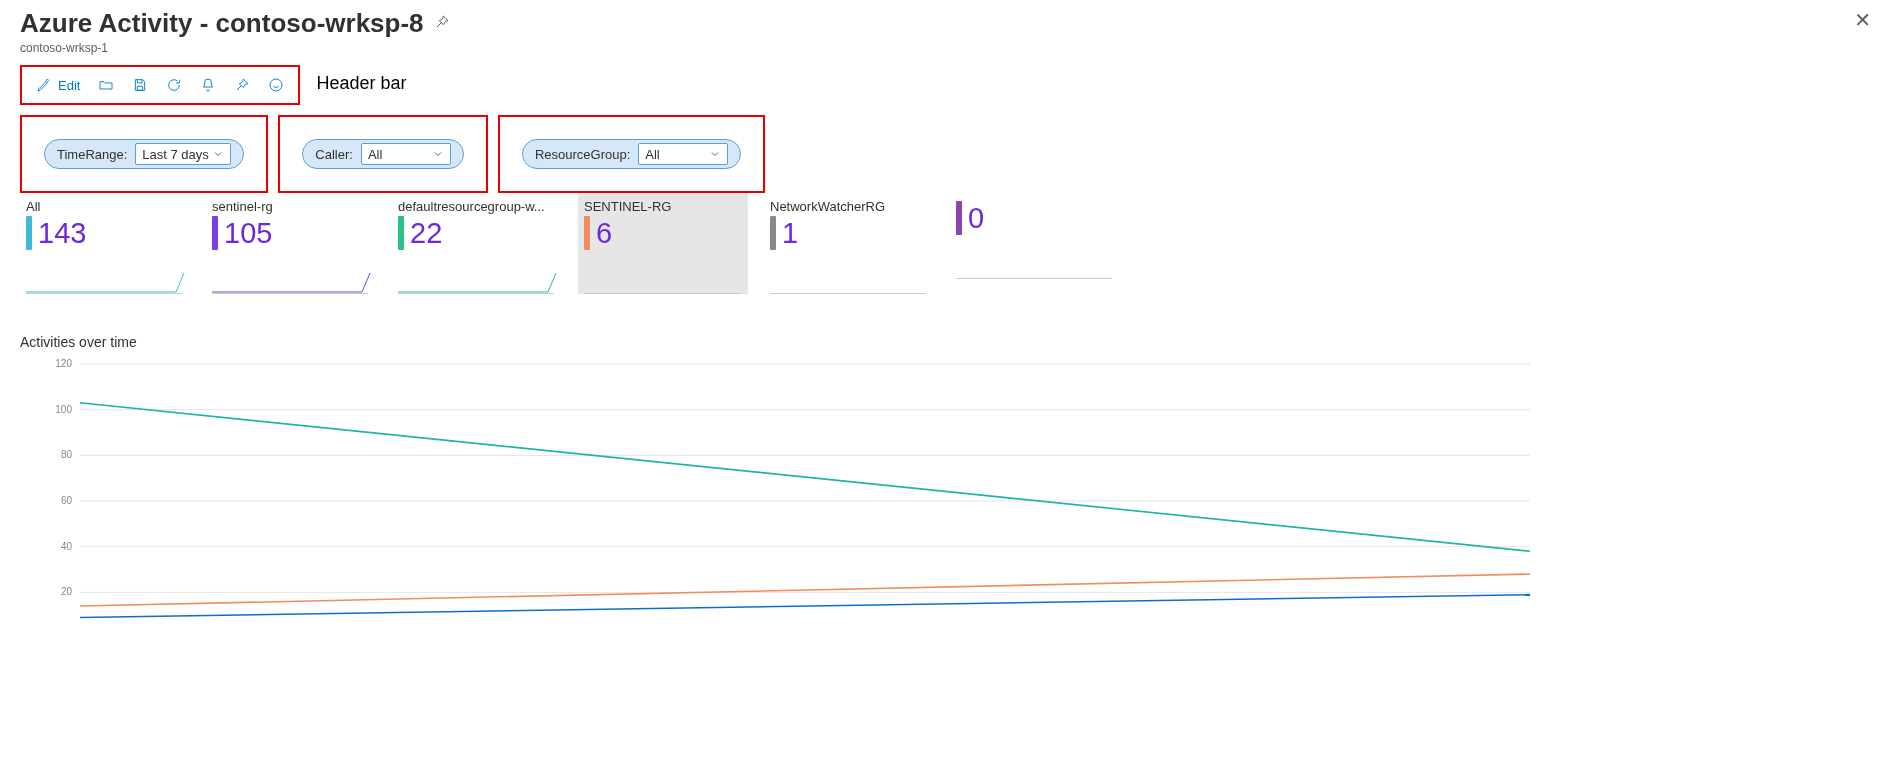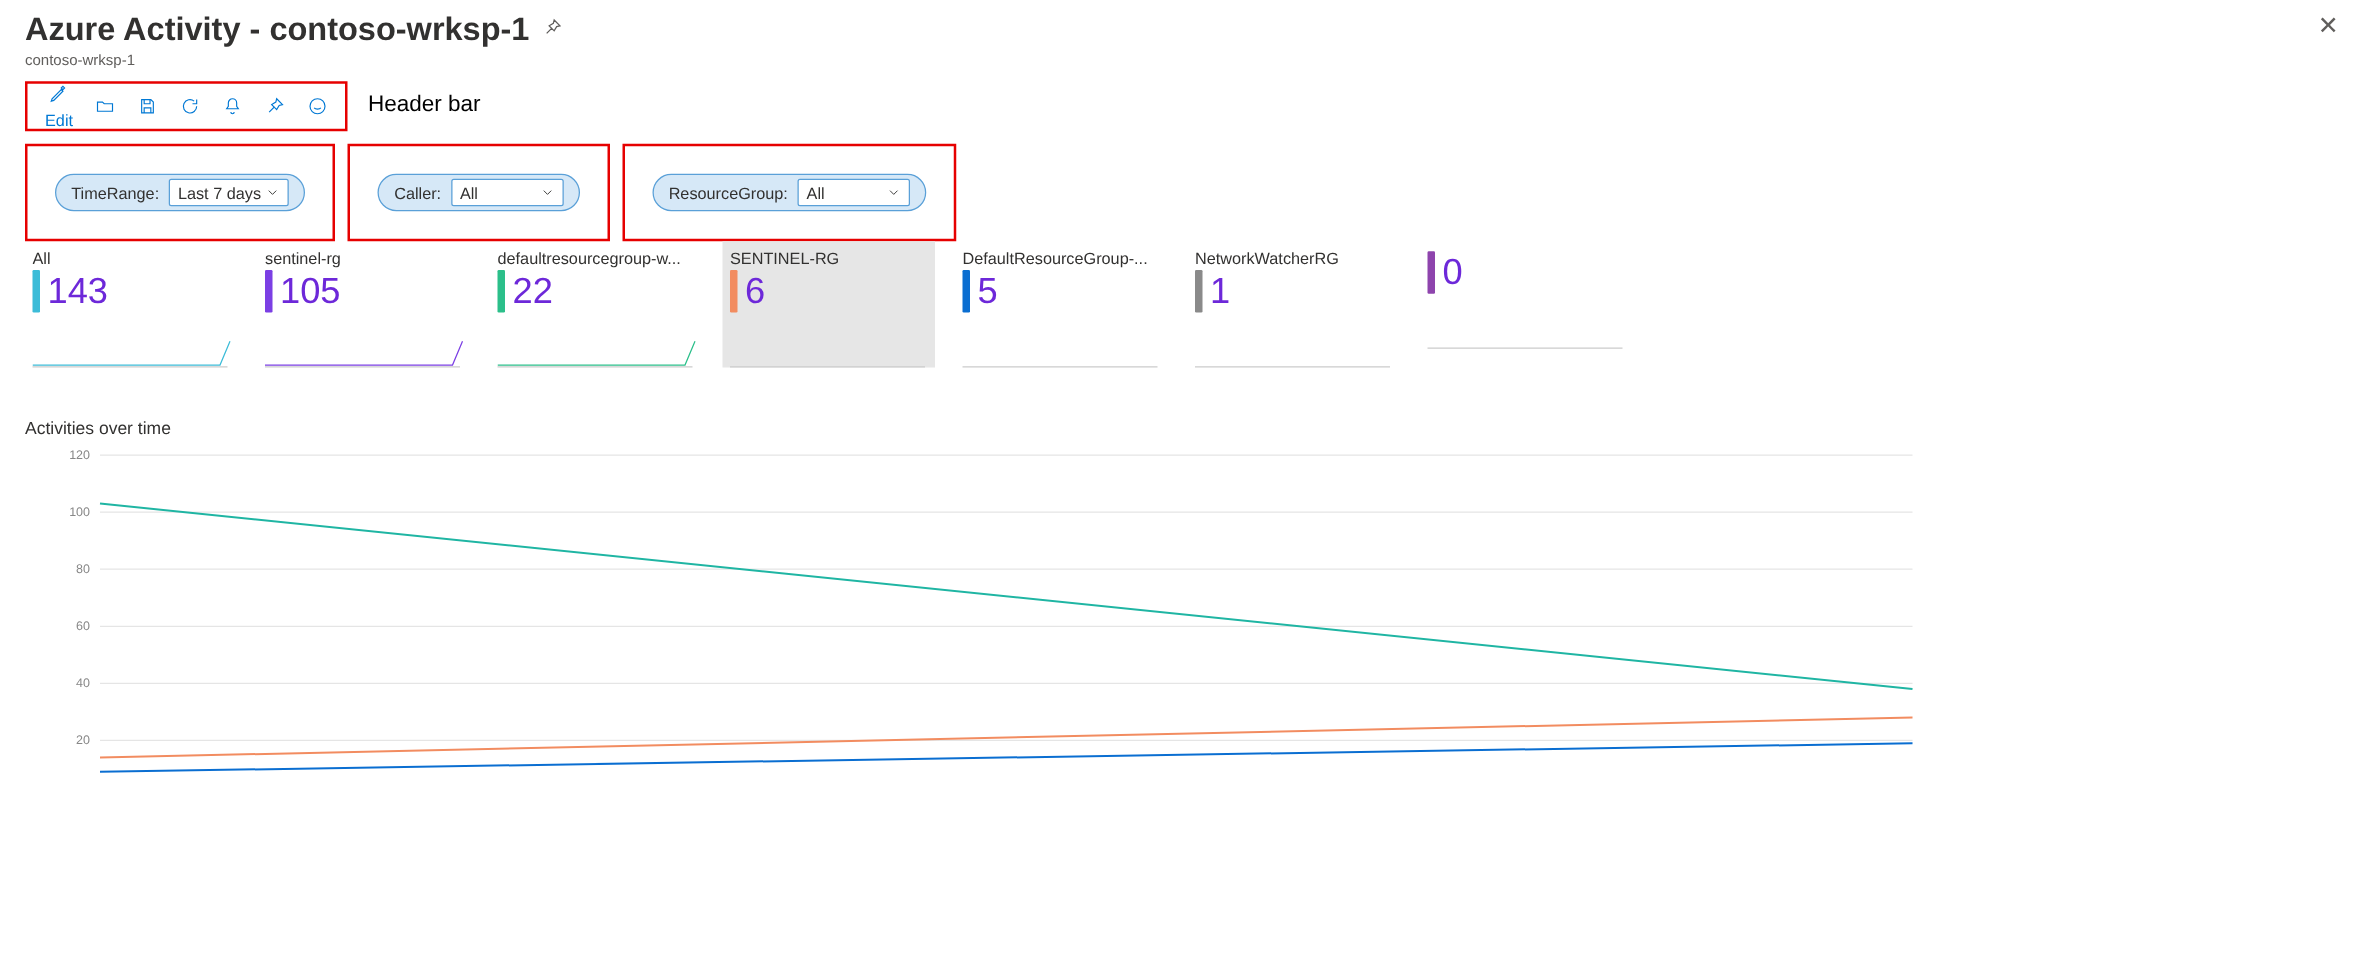--- a/index.html
+++ b/index.html
@@ -24,21 +24,21 @@
   .header-bar {
     display: inline-flex; align-items: center; gap: 18px;
     border: 2px solid #e60000;
     padding: 6px 14px; height: 40px;
     position: relative;
   }
   .header-label {
     position: absolute; left: 100%; top: 6px; margin-left: 18px;
     color: #000000; font-size: 18px; white-space: nowrap;
   }
-  .tool { display: inline-flex; align-items: center; gap: 6px; color: #0078d4; cursor: pointer; flex-direction: column; }
+  .tool { display: inline-flex; align-items: center; gap: 6px; color: #0078d4; cursor: pointer; }
   .tool svg { width: 16px; height: 16px; stroke: #0078d4; fill: none; stroke-width: 1.4; }
 
   .filter-row { display: flex; gap: 10px; margin-top: 10px; }
   .filter-box { border: 2px solid #e60000; padding: 22px; }
   .pill {
     display: inline-flex; align-items: center; gap: 8px;
     background: #d6e8f7; border: 1px solid #5aa0d8;
     border-radius: 18px; padding: 4px 12px; height: 30px;
   }
   .pill-label { font-size: 13px; color: #323130; }
@@ -72,21 +72,21 @@
   .ytick text { font-size: 10px; fill: #888; }
 </style>
 </head>
 <body>
 
 <div class="page">
 
   <div class="close-x">✕</div>
 
   <div class="title-row">
-    <div class="title">Azure Activity - contoso-wrksp-1</div>
+    <div class="title">Azure Activity - contoso-wrksp-8</div>
     <span class="pin-title">
       <svg width="16" height="16" viewBox="0 0 24 24" fill="none" stroke="#605e5c" stroke-width="1.5">
           <path d="M14 3l7 7-4 1-3 5-3-3-6 6 6-6-3-3 5-3 1-4z"></path>
         </svg>
     </span>
   </div>
   <div class="subtitle">contoso-wrksp-1</div>
 
   
   <div class="header-bar">
@@ -208,28 +208,20 @@
       </div>
       <div class="tile selected">
         <div class="tile-name">SENTINEL-RG</div>
         <div class="tile-value-row">
           <div class="tile-bar" style="background: rgb(242, 140, 96);"></div>
           <div class="tile-value">6</div>
         </div>
         <div class="spark"></div>
       </div>
       <div class="tile">
-        <div class="tile-name">DefaultResourceGroup-...</div>
-        <div class="tile-value-row">
-          <div class="tile-bar" style="background: rgb(10, 110, 209);"></div>
-          <div class="tile-value">5</div>
-        </div>
-        <div class="spark"></div>
-      </div>
-      <div class="tile">
         <div class="tile-name">NetworkWatcherRG</div>
         <div class="tile-value-row">
           <div class="tile-bar" style="background: rgb(138, 138, 138);"></div>
           <div class="tile-value">1</div>
         </div>
         <div class="spark"></div>
       </div>
       <div class="tile">
         <div class="tile-name"></div>
         <div class="tile-value-row">

